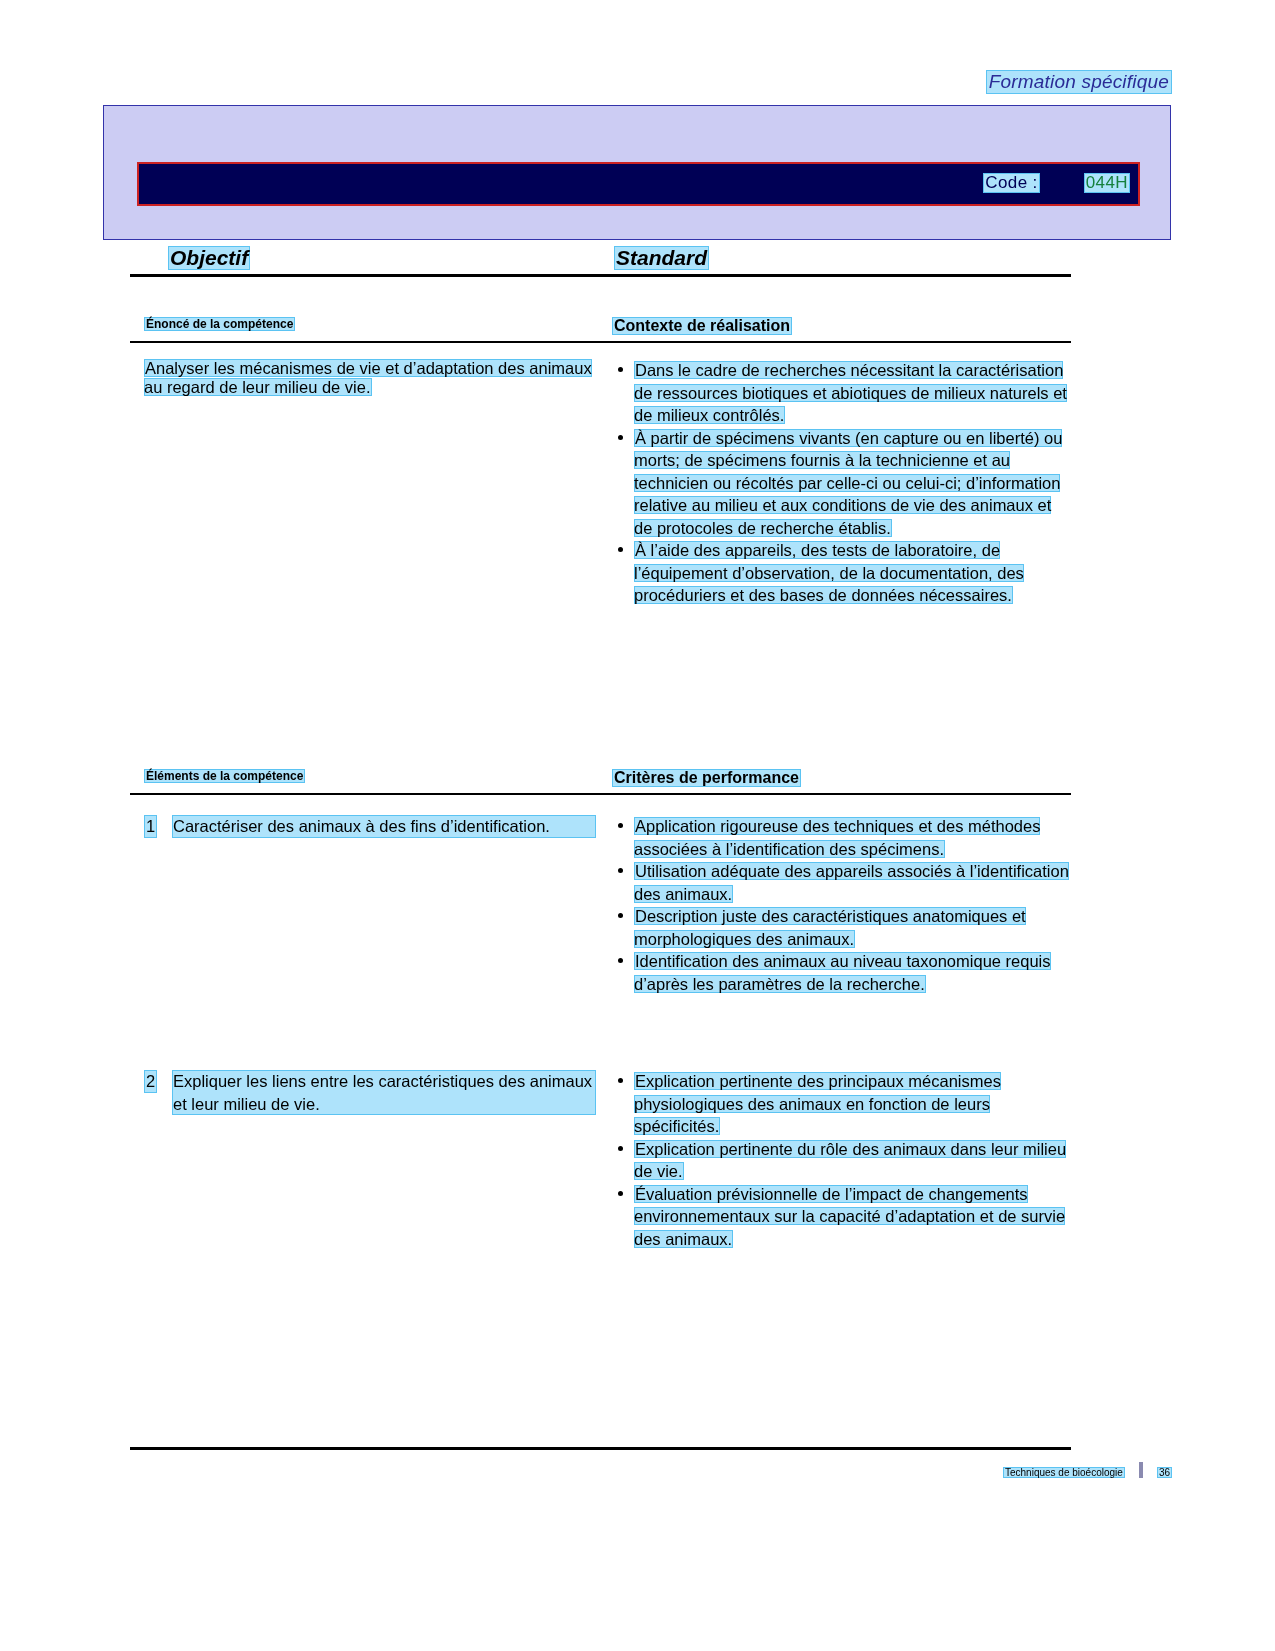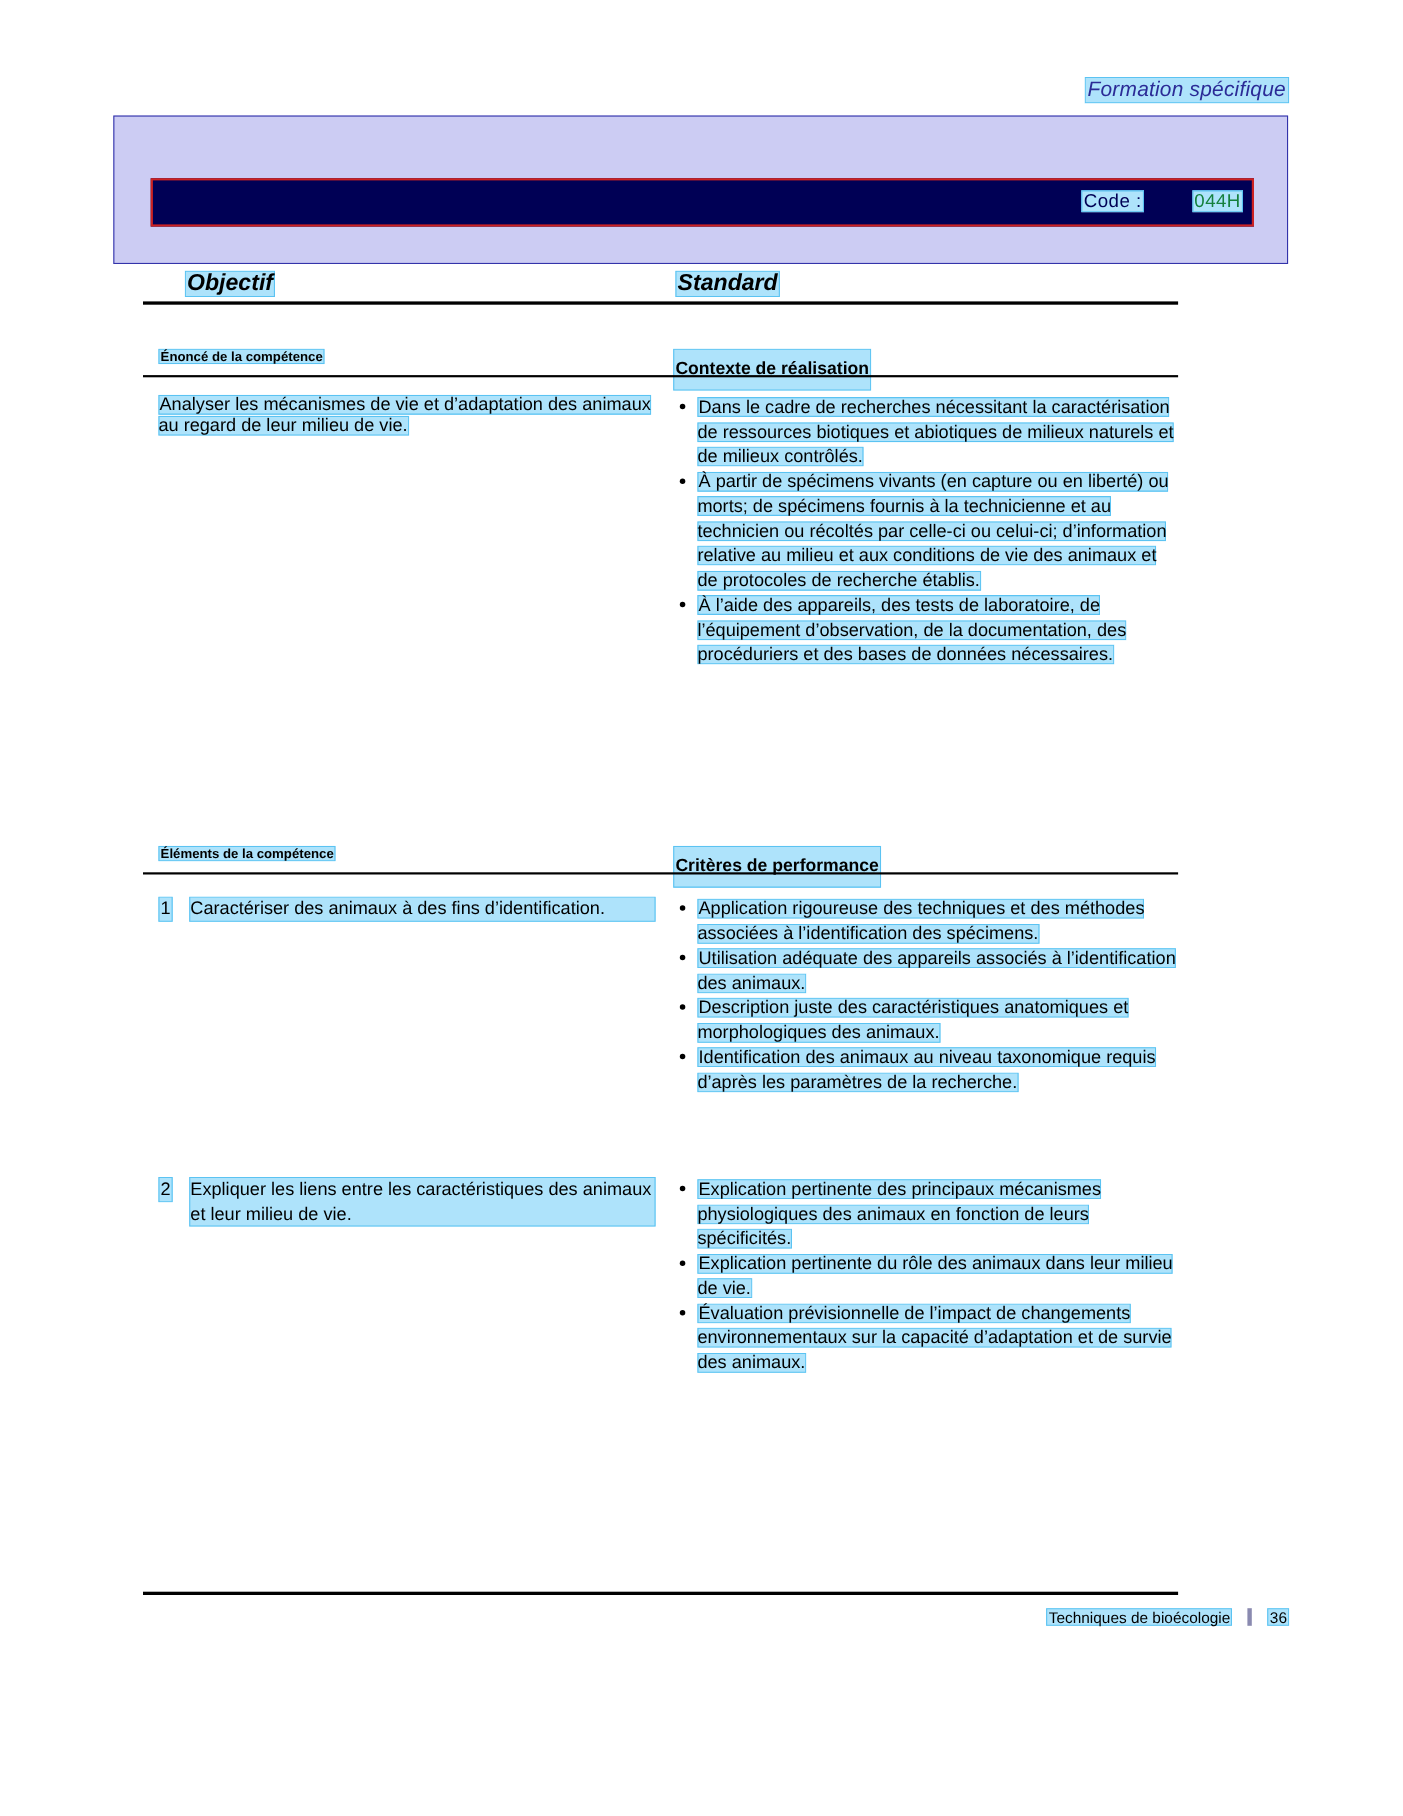--- a/index.html
+++ b/index.html
@@ -124,21 +124,21 @@
     left: 144px;
     font-size: 12px;
     font-weight: bold;
     padding: 0 2px;
   }
   .sub-right {
     position: absolute;
     left: 612px;
     font-size: 16px;
     font-weight: bold;
-    padding: 10px 2px;
+    padding: 0 2px;
   }
   .s1 { top: 317px; }
   .s2 { top: 769px; }
 
   .col-left {
     position: absolute;
     left: 144px;
     width: 450px;
     font-size: 16.5px;
     line-height: 19px;
@@ -198,21 +198,21 @@
   }
   .el1 { top: 815px; }
   .el2 { top: 1070px; }
   .cp1 { top: 815px; }
   .cp2 { top: 1070px; }
 
   .footer {
     position: absolute;
     right: 103px;
     top: 1462px;
-    font-size: 14px;
+    font-size: 10px;
     display: flex;
     align-items: flex-end;
     gap: 14px;
   }
   .footer .fname { padding: 0 2px; }
   .footer .sep {
     width: 4px;
     height: 16px;
     background: #8a8ab0;
   }

